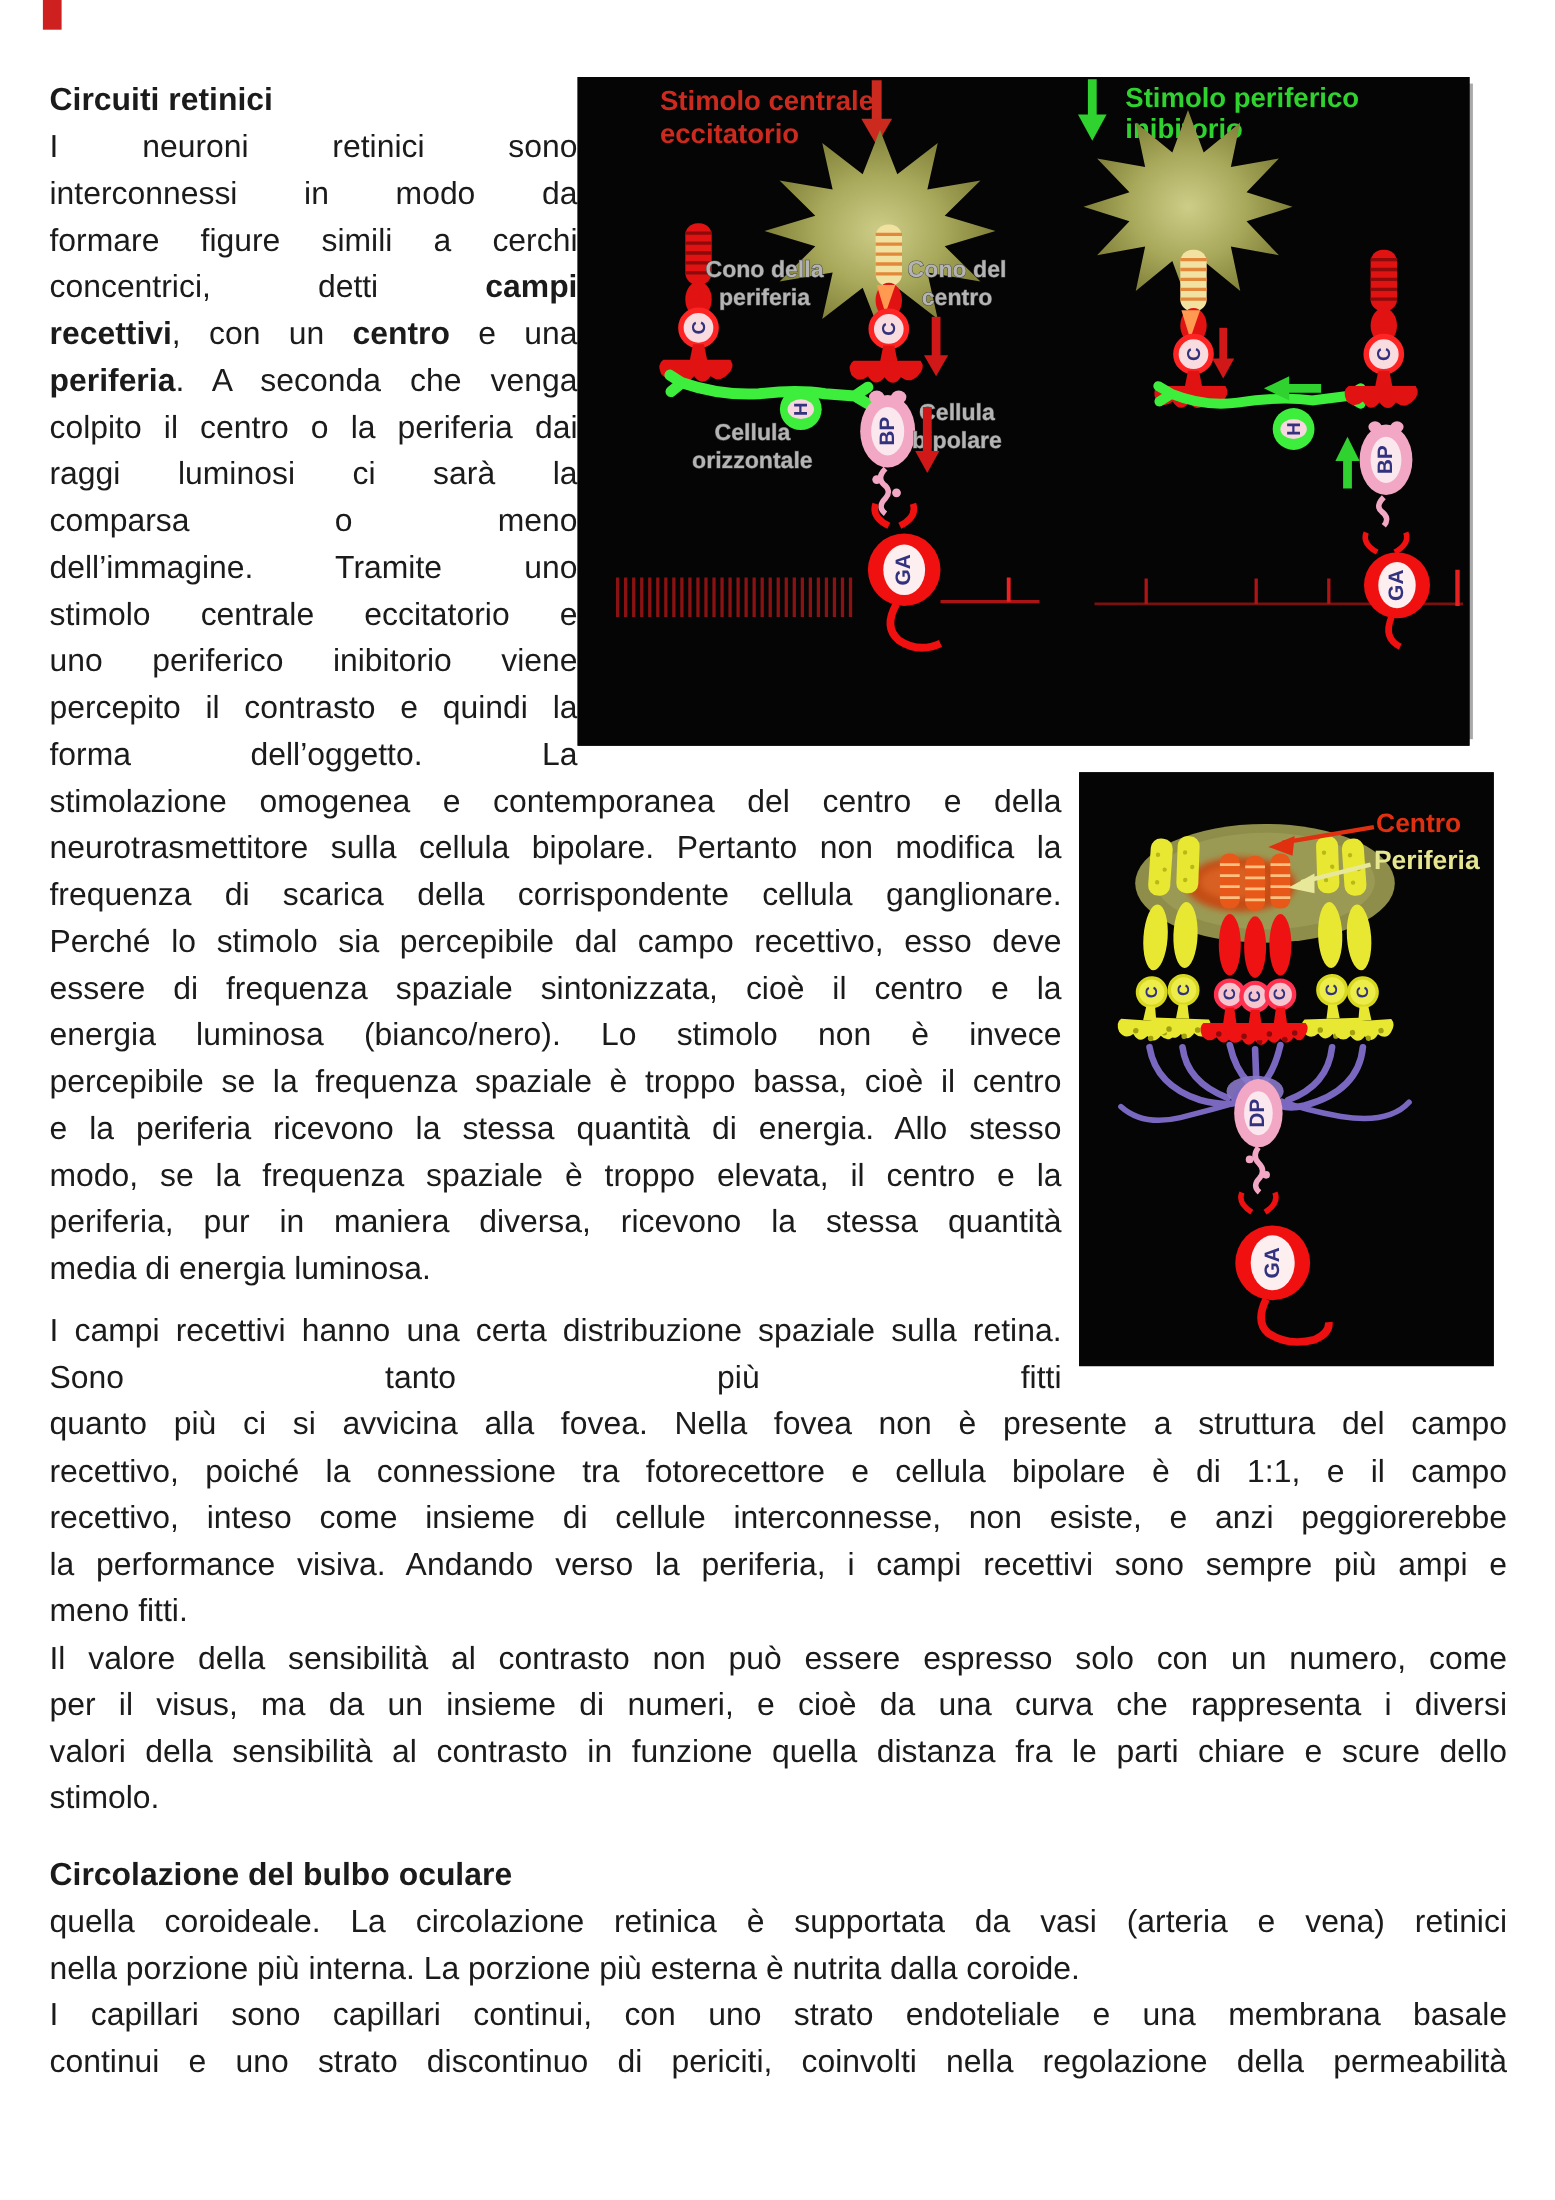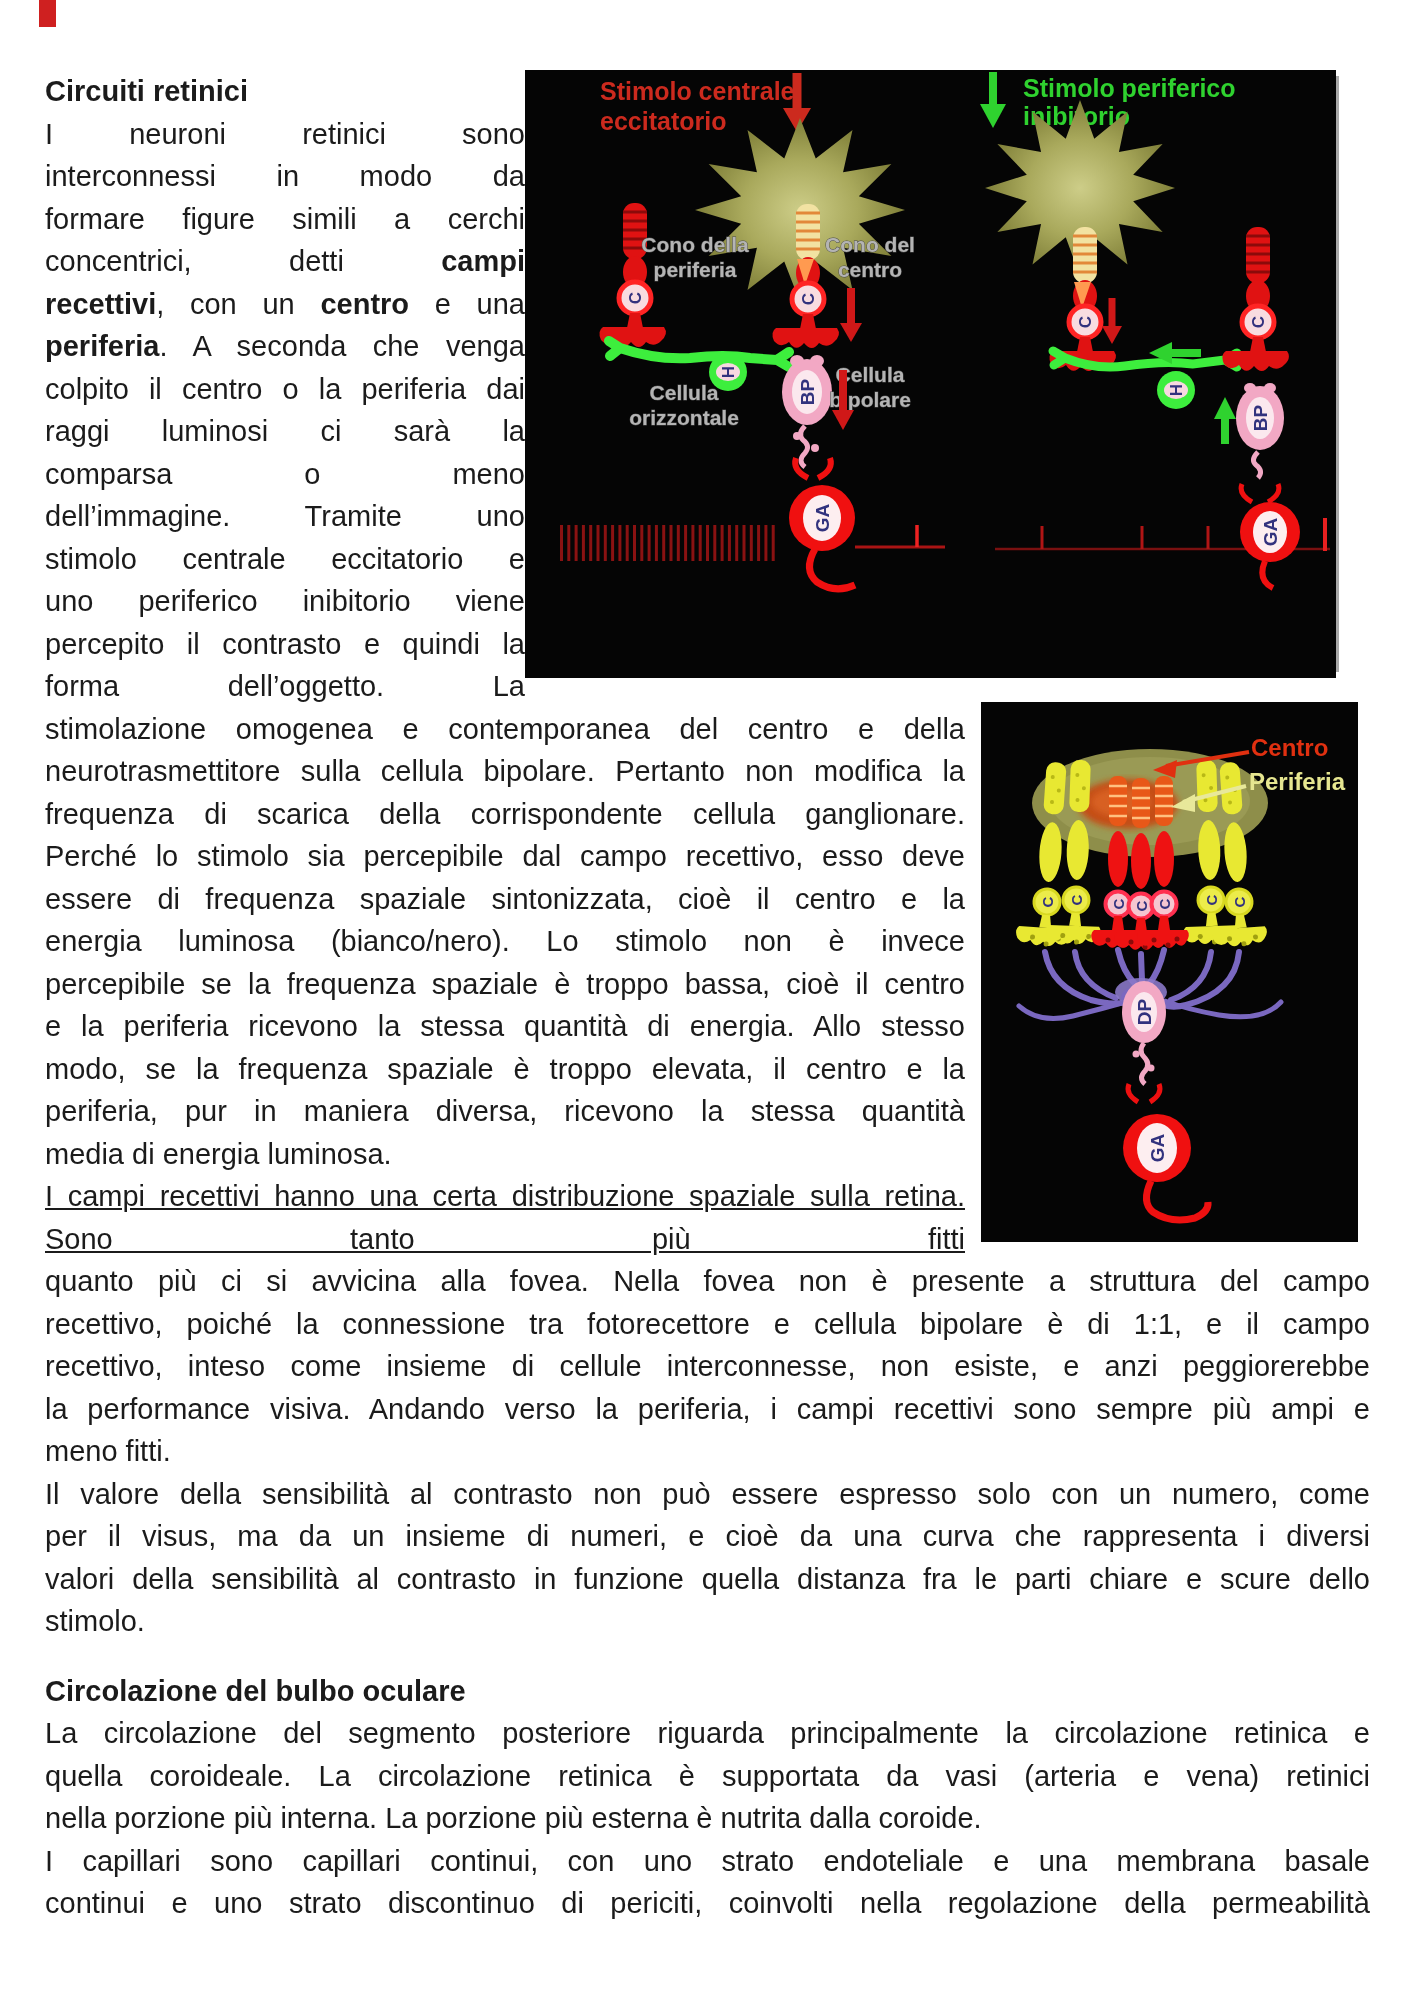--- a/index.html
+++ b/index.html
@@ -13,21 +13,21 @@
   .fig1box{width:811px;height:608px;background:#050505;box-shadow:9px 0 0 -6px #a9a9a9;margin-bottom:8px;}
   .fig2wrap{float:right;clear:right;width:389px;margin-left:16px;padding-top:16px;}
   .fig2box{width:377px;height:540px;background:#050505;}
   .fig1box svg,.fig2box svg{display:block;}
   
   h1{font-size:29px;line-height:42.5px;font-weight:bold;margin:70px 0 0 0;}
   h1.h2{margin-top:27px;}
   .line{font-size:29px;line-height:42.5px;text-align:justify;text-align-last:justify;}
   .line.last{text-align-last:left;}
   .b{font-weight:bold;}
-  .mt8{margin-top:0;text-decoration:underline;}
+  .mt8{margin-top:14px;}
   .red-mark{position:absolute;left:39px;top:0;width:17px;height:27px;background:#cf2020;}
   
   svg text{font-family:"Liberation Sans",sans-serif;}
   .stimR{font-weight:bold;font-size:25px;fill:#cc2a1e;}
   .stimG{font-weight:bold;font-size:25px;fill:#2fd22f;}
   .dlab{font-weight:bold;font-size:21px;fill:#b4b4b4;stroke:#4a4a4a;stroke-width:.9px;paint-order:stroke;text-anchor:middle;}
   .cletter{font-weight:bold;font-size:17px;fill:#32327e;text-anchor:middle;dominant-baseline:central;}
   .cletter2{font-weight:bold;font-size:19px;fill:#32327e;text-anchor:middle;dominant-baseline:central;}
   .cletter3{font-weight:bold;font-size:15px;fill:#32327e;text-anchor:middle;dominant-baseline:central;}
   .centroT{font-weight:bold;font-size:24px;fill:#e03010;}
@@ -345,20 +345,19 @@
   <div class="line">la performance visiva. Andando verso la periferia, i campi recettivi sono sempre più ampi e</div>
   <div class="line last">meno fitti.</div>
 
   <div class="line">Il valore della sensibilità al contrasto non può essere espresso solo con un numero, come</div>
   <div class="line">per il visus, ma da un insieme di numeri, e cioè da una curva che rappresenta i diversi</div>
   <div class="line">valori della sensibilità al contrasto in funzione quella distanza fra le parti chiare e scure dello</div>
   <div class="line last">stimolo.</div>
 
   <h1 class="h2">Circolazione del bulbo oculare</h1>
 
-  <div class="line">La circolazione del segmento posteriore riguarda principalmente la circolazione retinica e</div>
   <div class="line">quella coroideale. La circolazione retinica è supportata da vasi (arteria e vena) retinici</div>
   <div class="line last">nella porzione più interna. La porzione più esterna è nutrita dalla coroide.</div>
 
   <div class="line">I capillari sono capillari continui, con uno strato endoteliale e una membrana basale</div>
   <div class="line">continui e uno strato discontinuo di periciti, coinvolti nella regolazione della permeabilità</div>
 
 </div>
 
 </body></html>

